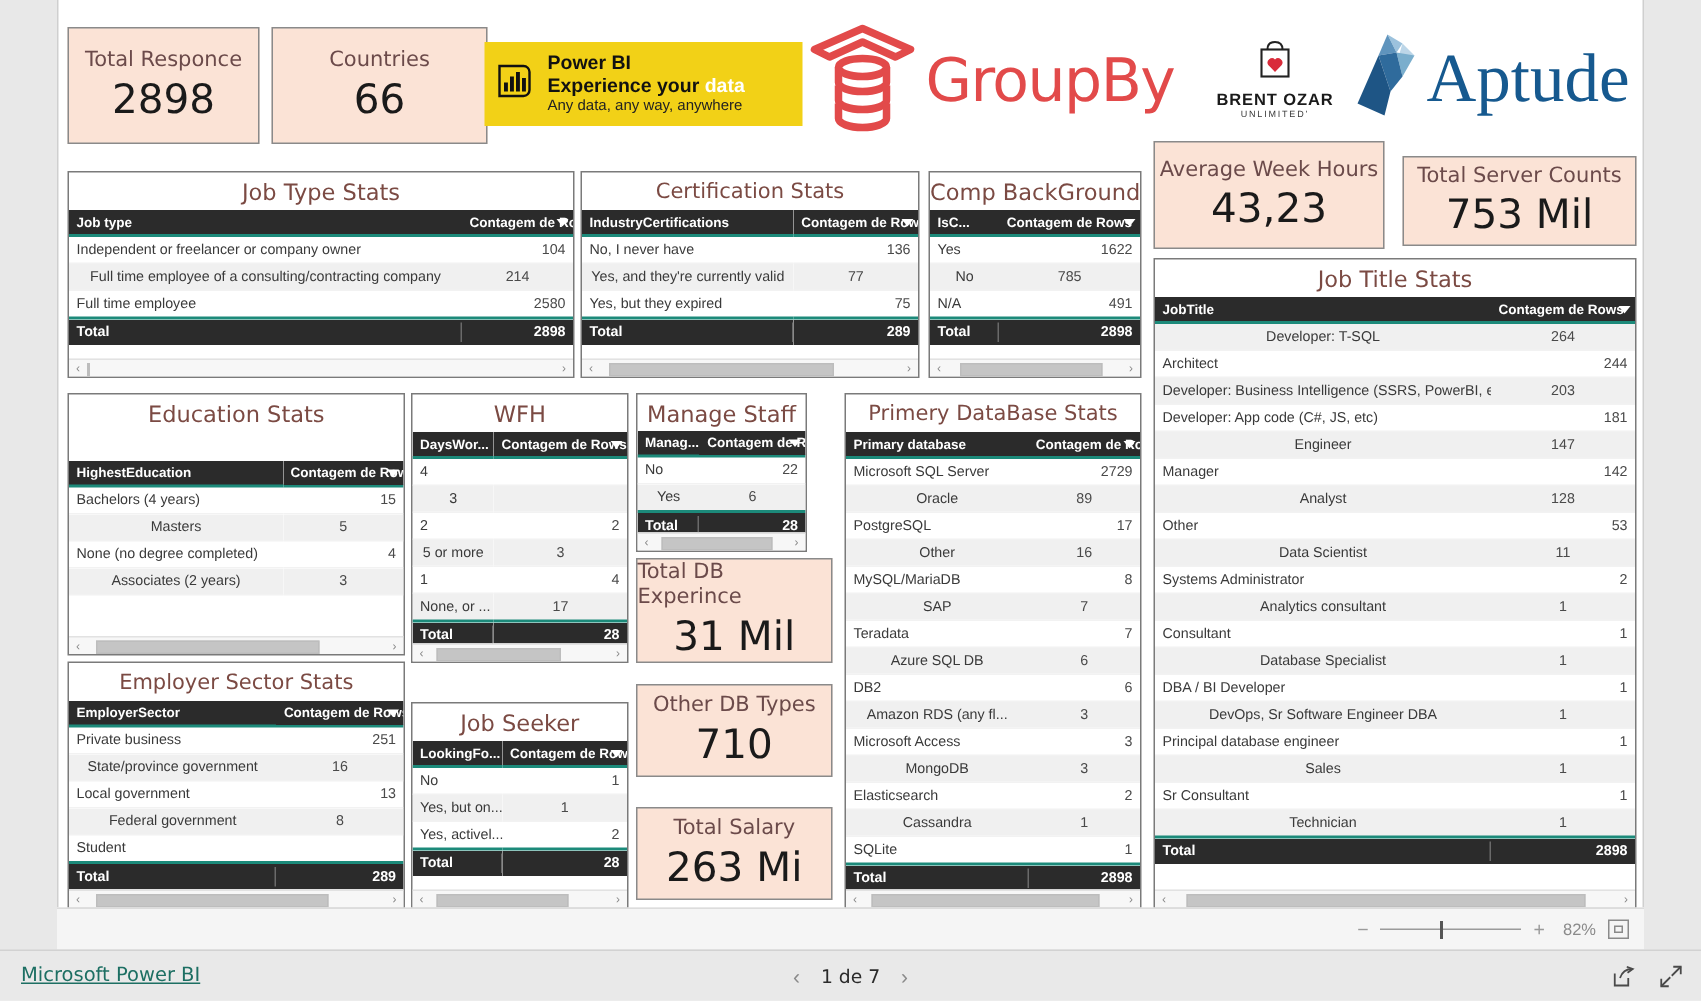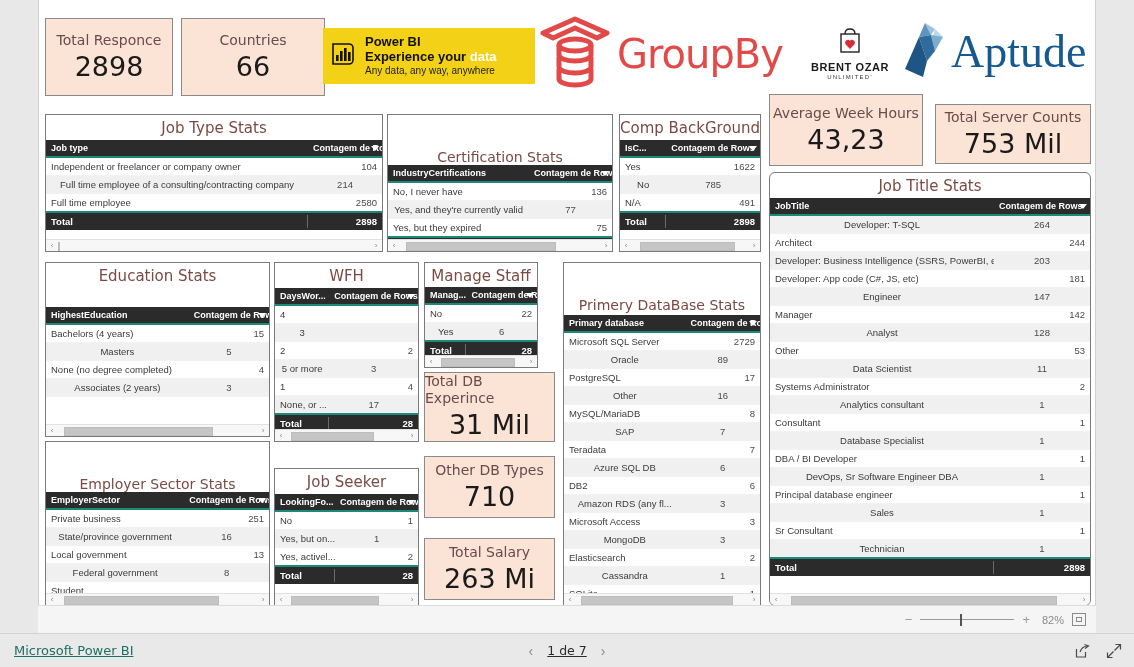--- a/index.html
+++ b/index.html
@@ -44,21 +44,21 @@
     border: 1px solid #7a7a7a;
     display: flex; flex-direction: column;
     overflow: hidden;
   }
   .panel-title {
     text-align: center; color: #7b4a43;
     font-size: 15px; line-height: 20px; padding: 3px 0 2px;
     font-family: "DejaVu Sans", sans-serif; font-weight: 400;
     white-space: nowrap; overflow: hidden;
   }
-  .panel-title.sm { font-size: 14px; margin-top: 29px; }
+  .panel-title.sm { font-size: 14px; }
   .tbl-wrap { flex: 1 1 auto; overflow: hidden; position: relative; }
   table.t { width: 100%; border-collapse: collapse; table-layout: fixed; }
   table.t th {
     background: #2b2b2b; color: #ffffff;
     font-size: 9px; font-weight: bold; text-align: left;
     padding: 3px 5px 3px 5px; border-bottom: 2px solid #1c8a7a;
     white-space: nowrap; overflow: hidden;
     font-family: "Liberation Sans", sans-serif;
   }
   table.t th.num { text-align: right; position: relative; padding-right: 13px; }
@@ -151,21 +151,21 @@
   .pbi-link {
     margin-left: 14px; font-size: 13px; color: #1d6f63;
     text-decoration: underline; cursor: pointer;
     font-family: "DejaVu Sans", sans-serif;
   }
   .pager {
     position: absolute; left: 50%; transform: translateX(-50%);
     display: flex; align-items: center; gap: 14px;
   }
   .pager .chev { font-size: 14px; color: #8a8a8a; cursor: pointer; }
-  .pager .pagetext { font-size: 12.5px; color: #2b2b2b; font-family: "DejaVu Sans", sans-serif; text-decoration: underline; }
+  .pager .pagetext { font-size: 12.5px; color: #2b2b2b; font-family: "DejaVu Sans", sans-serif; }
   .status-right { position: absolute; right: 12px; display: flex; gap: 16px; align-items: center; }
   .status-right .ic { color: #4a4a4a; width: 16px; height: 16px; }
 </style>
 </head>
 <body>
 
 <div id="app">
 
   <div class="gutter-l"></div>
   <div class="gutter-r"></div>
@@ -375,21 +375,21 @@
         </div>
         <div class="hscroll">
           <div class="arrow">‹</div>
           <div class="track">
             <div class="thumb" style="left:7%; width:82%;"></div>
           </div>
           <div class="arrow">›</div>
         </div>
       </div>
 
-    <div class="panel" style="left:730px; top:172px; width:322px; height:434px;border-radius:6px;">
+    <div class="panel" style="left:730px; top:172px; width:322px; height:434px;">
         <div class="panel-title">Job Title Stats</div>
         <div class="tbl-wrap">
           <table class="t">
             <thead>
               <tr>
                 <th style="width: 70%;">JobTitle</th>
                 <th class="num">Contagem de Rows<span class="sortcaret"></span></th>
               </tr>
             </thead>
             <tbody>

